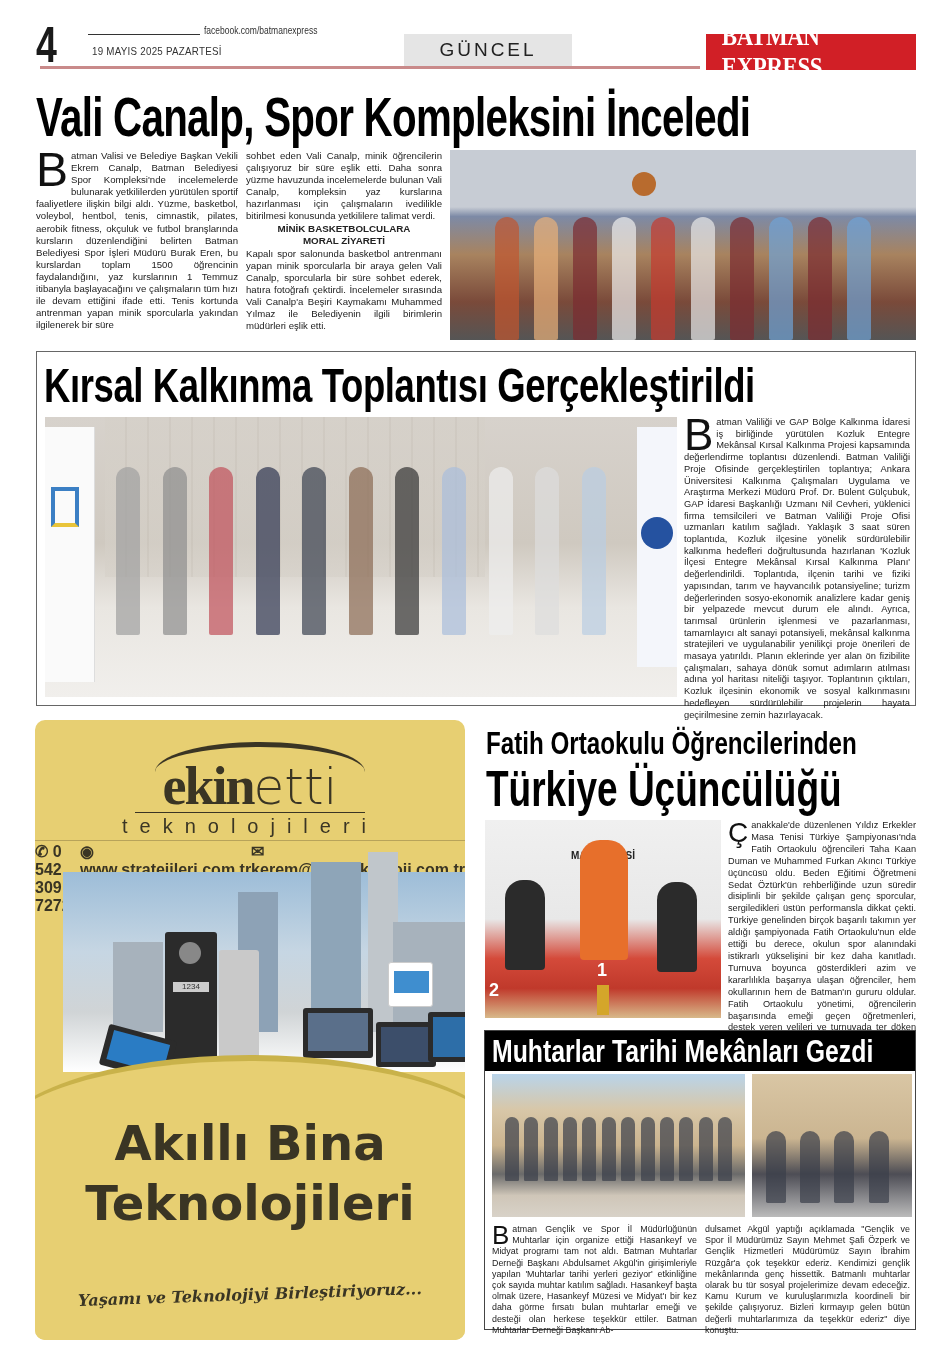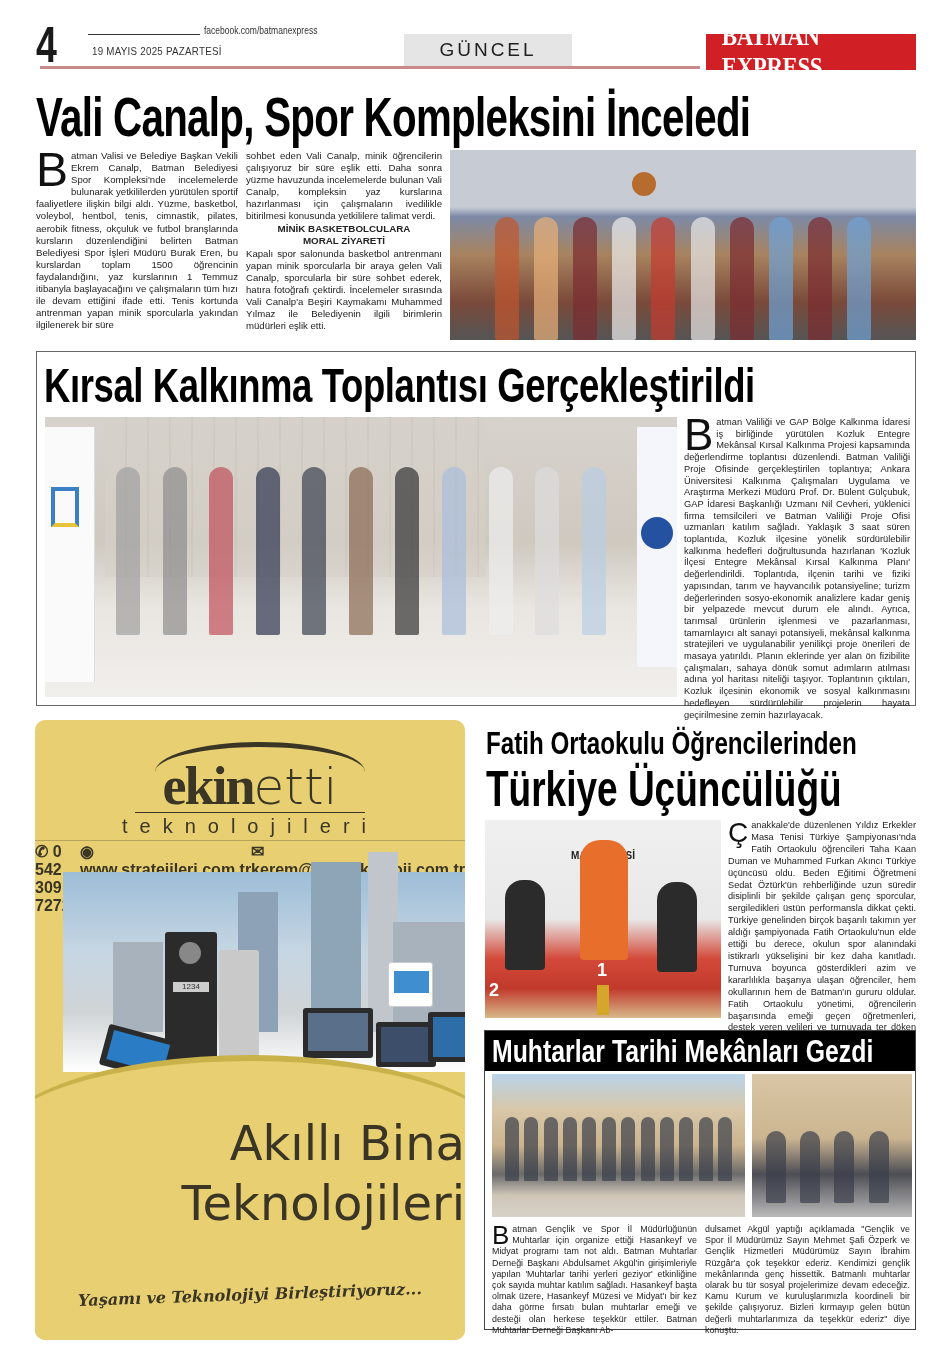--- a/index.html
+++ b/index.html
@@ -45,21 +45,21 @@
   .ad-logo .grup { font-size: 50px; font-weight: 300; color: #3a3524; font-family: "DejaVu Sans", sans-serif; }
   .ad-arc { position:absolute; left: 120px; top: 22px; width: 210px; height: 60px; border-top: 5px solid #3a3524; border-radius: 50% 50% 0 0; }
   .ad-tek { position:absolute; left: 0; width: 100%; top: 95px; text-align:center; font-size: 20px; letter-spacing: 12px; color: #3a3524; }
   .ad-line { position:absolute; left: 100px; width: 230px; top: 92px; height: 1px; background: #3a3524; }
   .ad-contact { position:absolute; left: 0; top: 120px; width: 100%; height: 18px; display:flex; justify-content: space-between; font-size: 16px; font-weight: 700; color: #3a3524; border-top: 1px solid #b8a35a; padding-top: 1px; }
   .ad-photo { position:absolute; left: 0; top: 152px; width: 100%; height: 200px; background: linear-gradient(180deg, #9dbdd8 0%, #c6d6e3 40%, #d0d4d6 70%, #ffffff 100%); margin-left: 28px; }
   .bldg { position:absolute; bottom: 40px; background: #a7b2bc; }
   .device { position:absolute; background: #2b2b2b; border-radius: 3px; }
   .screen { position:absolute; background: #2d6ea8; }
   .ad-curve { position:absolute; left: -40px; top: 335px; width: 510px; height: 400px; border-radius: 50% 50% 0 0 / 22% 22% 0 0; background: #e7cf72; border-top: 6px solid #c9b24a; }
-  .ad-main { position:absolute; left: 0; width: 100%; text-align:right; font-weight: 400; color: #3a3524; font-family: "DejaVu Sans", sans-serif; }
+  .ad-main { position:absolute; left: 0; width: 100%; text-align:center; font-weight: 700; color: #3a3524; font-family: "DejaVu Sans", sans-serif; }
   .ad-slogan { position:absolute; left: 0; width: 100%; top: 565px; text-align:center; font-style: italic; font-weight: 700; font-size: 16px; color: #3a3524; font-family: "DejaVu Serif", serif; transform: rotate(-2deg); }
 
   
   .h3a { left: 486px; top: 726px; font-size: 31px; transform: scaleX(0.78); }
   .h3b { left: 486px; top: 760px; font-size: 50px; transform: scaleX(0.74); }
 
   
   .box4 { left: 484px; top: 1030px; width: 432px; height: 300px; border: 1px solid #444; }
   .h4bar { left: 485px; top: 1031px; width: 430px; height: 40px; background: #000; }
   .h4 { left: 492px; top: 1034px; font-size: 31px; color:#fff; transform: scaleX(0.8); font-weight: 800; }

